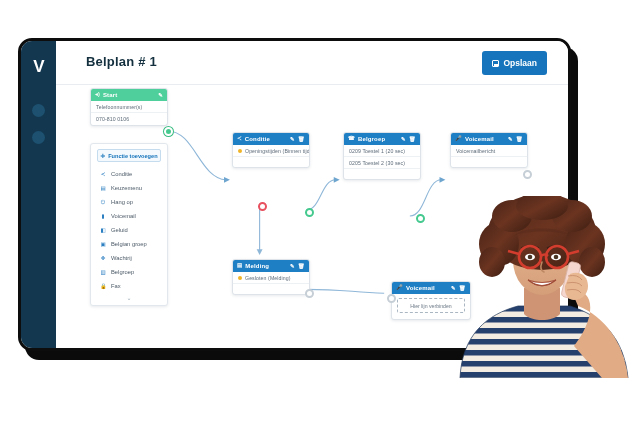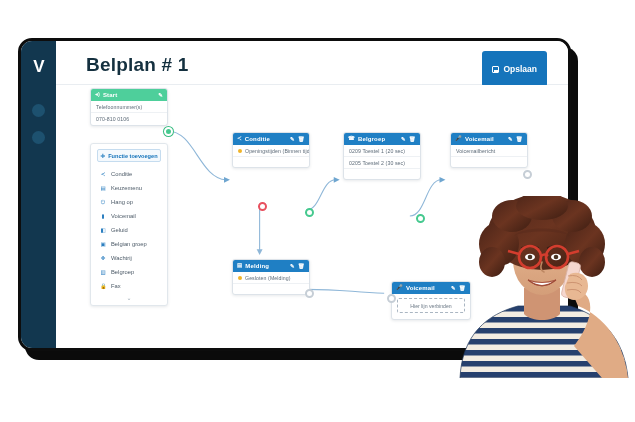--- a/index.html
+++ b/index.html
@@ -46,25 +46,25 @@
     background:#ffffff;
   }
 
   
   #hdr{
     position:relative; height:44px;
     border-bottom:1px solid #e9edf1;
   }
   #hdr .title{
     position:absolute; left:30px; top:13px;
-    font-size:19px; font-weight:700; color:#14303f; letter-spacing:.2px;
+    font-size:13px; font-weight:700; color:#14303f; letter-spacing:.2px;
   }
   #saveBtn{
     position:absolute; right:21px; top:10px;
-    height:20px; padding:18px 10px;
+    height:20px; padding:12px 10px;
     background:#1574bb; border:none; border-radius:3px;
     color:#fff; font-size:8.5px; font-weight:600;
     display:flex; align-items:center; gap:4px;
     cursor:pointer; font-family:"Liberation Sans", sans-serif;
   }
   #saveBtn .ic{ display:inline-block; width:7px; height:7px; position:relative; }
   #saveBtn .ic:before{
     content:""; position:absolute; inset:0;
     border:1.2px solid #fff; border-radius:1px;
   }

